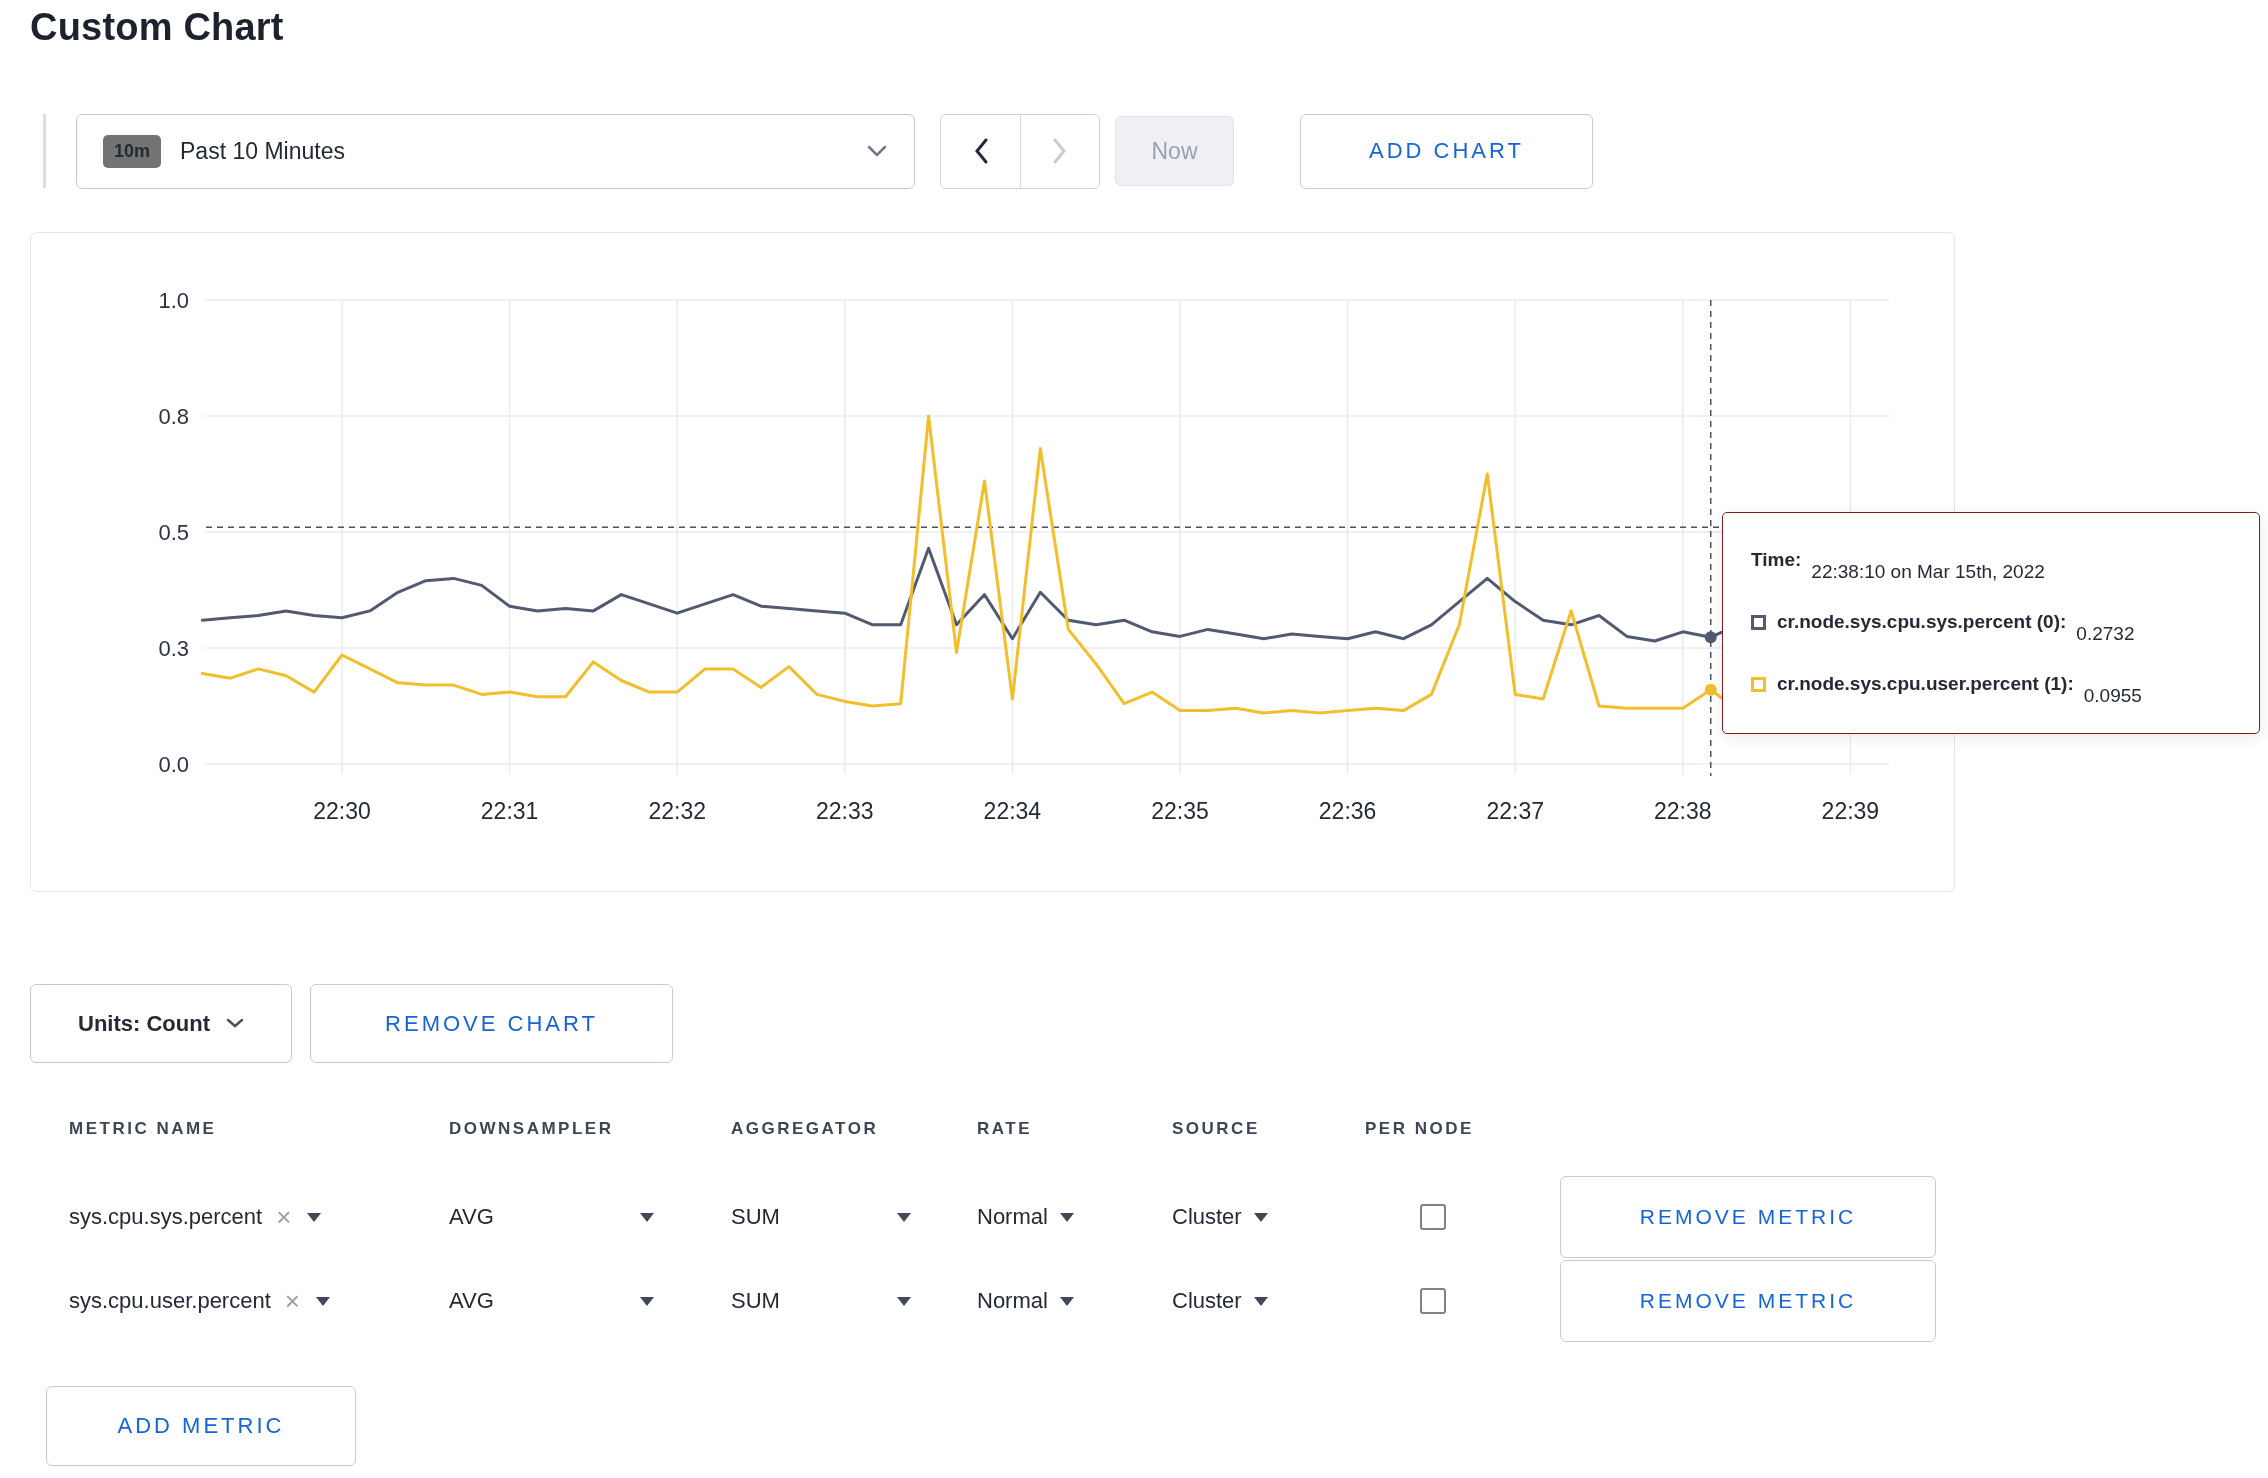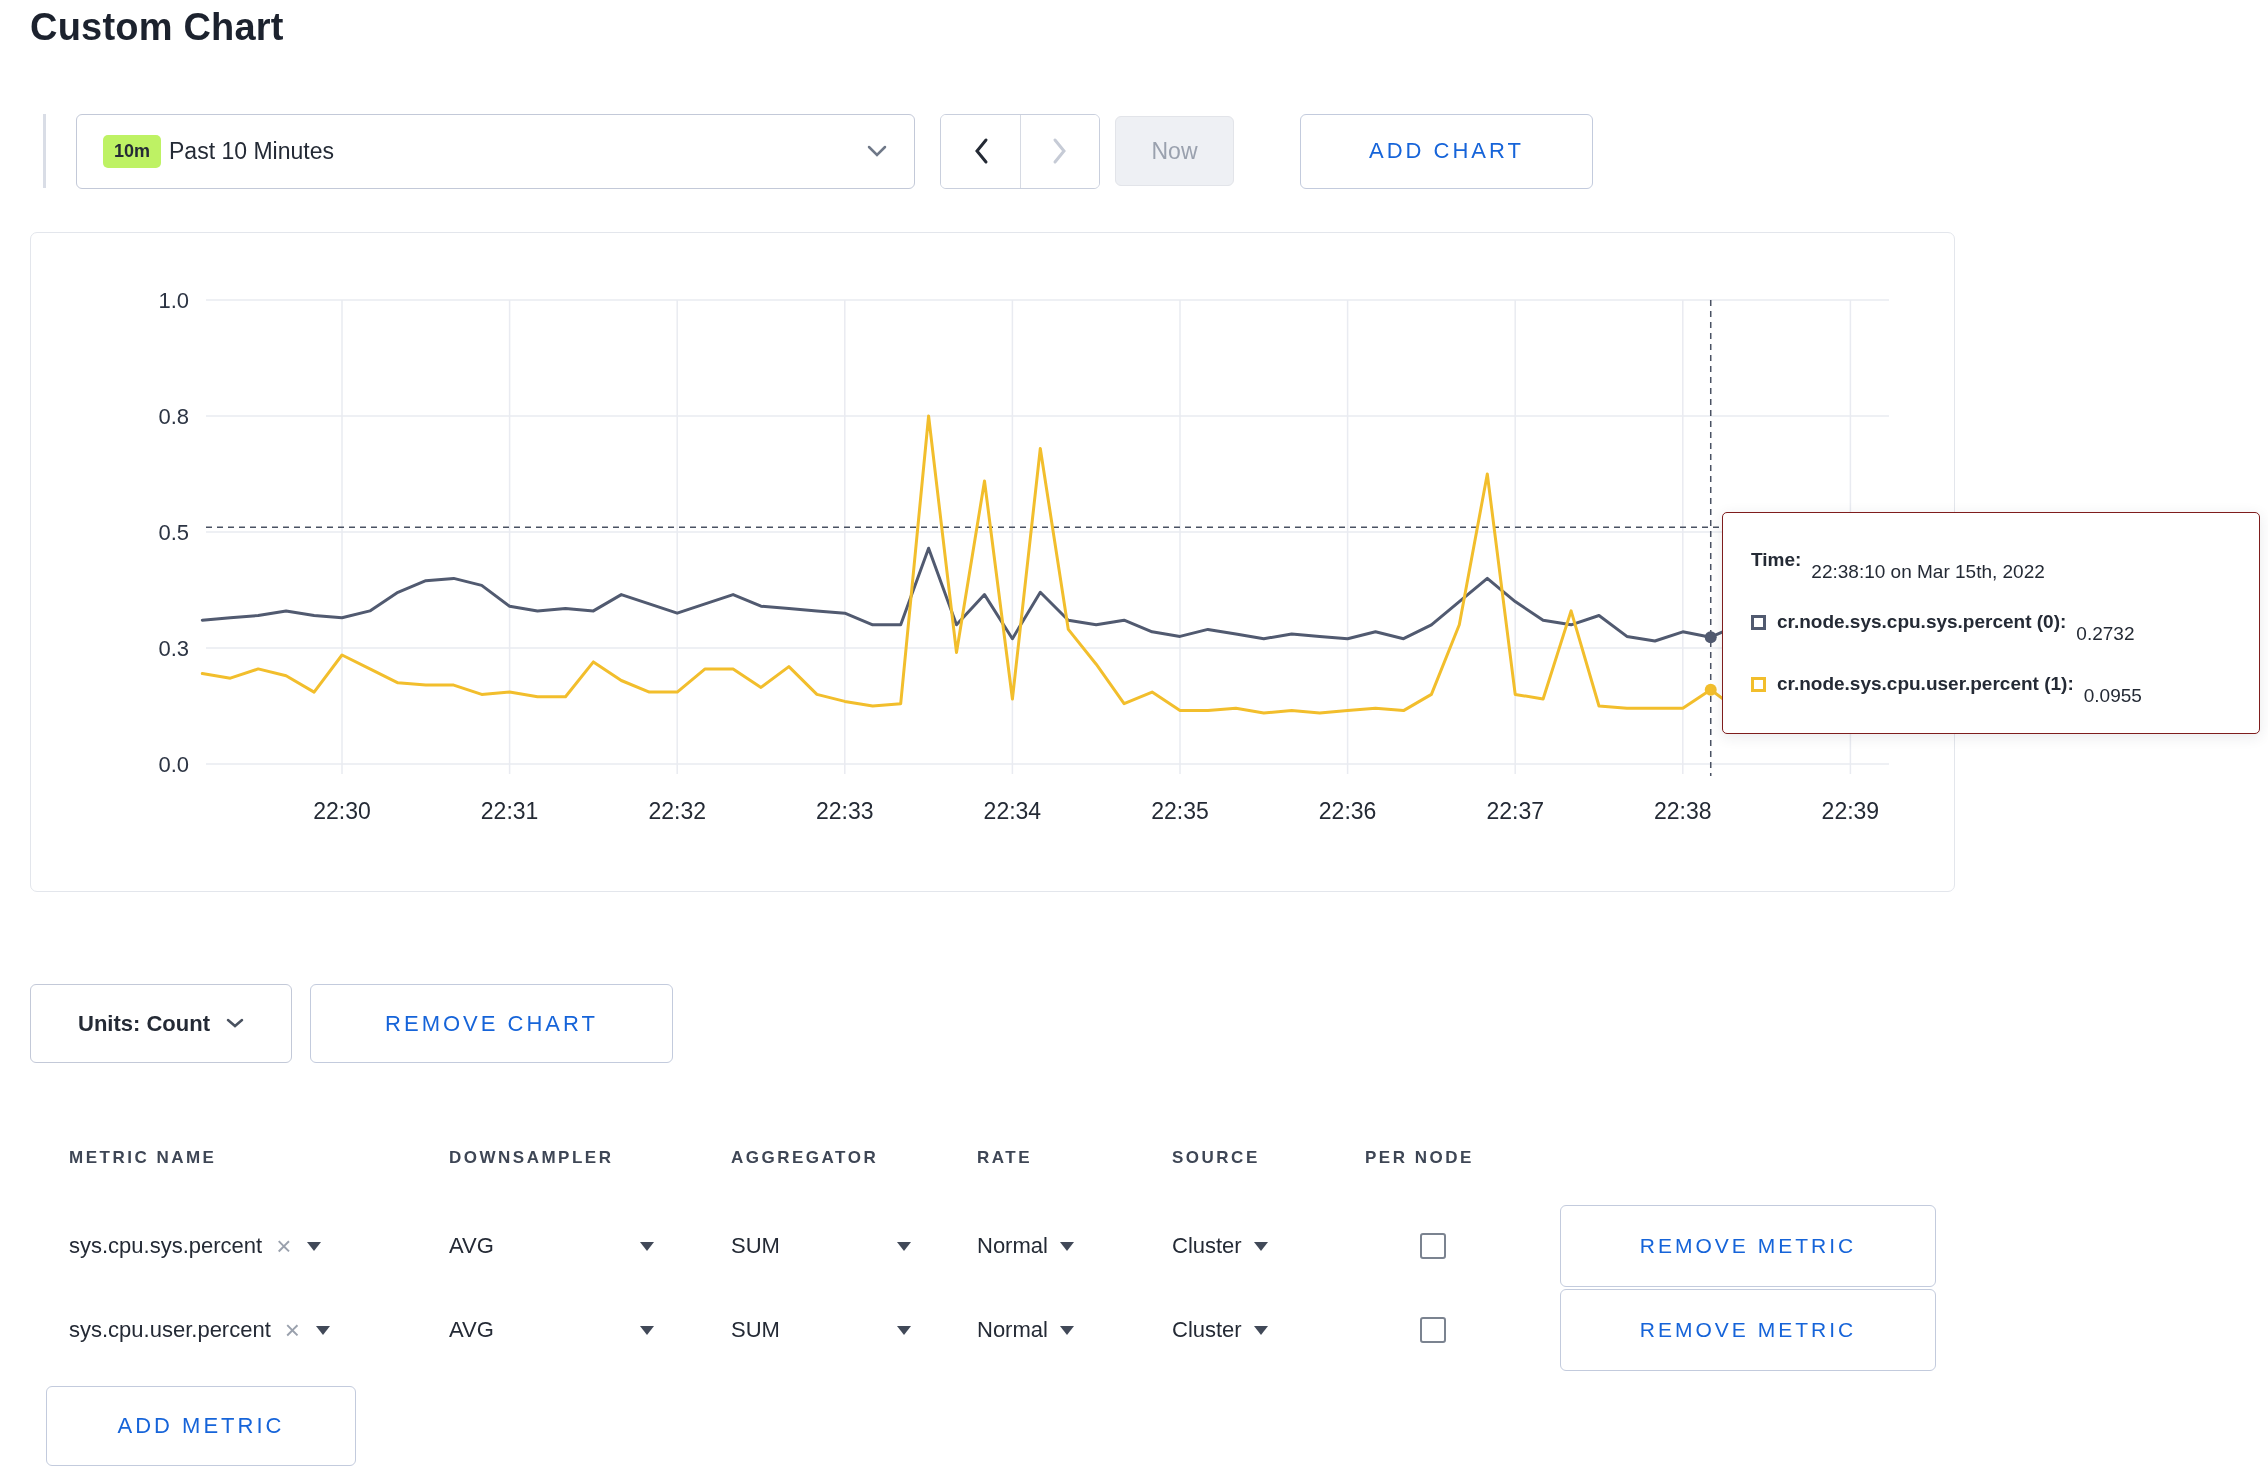--- a/index.html
+++ b/index.html
@@ -8,21 +8,21 @@
   .page { position:relative; width:2268px; height:1478px; background:#fff; overflow:hidden; }
 
   
   .page-title { position:absolute; left:30px; top:6px; font-size:38px; font-weight:600; color:#1c222e; letter-spacing:0.2px; }
 
   
   .toolbar { position:absolute; left:43px; top:113px; height:76px; display:flex; align-items:center; }
   .toolbar-rule { width:3px; height:74px; background:#d9dde6; margin-right:30px; }
   .time-select { width:839px; height:75px; background:#fff; border:1.5px solid #c3c9d8; border-radius:6px;
                  display:flex; align-items:center; padding:0 26px; cursor:pointer; }
-  .badge { background:#bef264; color:#242a35; font-size:18px; font-weight:700; padding:6px 11px; border-radius:5px; margin-right:8px; }
+  .badge { background:#737373; color:#242a35; font-size:18px; font-weight:700; padding:6px 11px; border-radius:5px; margin-right:19px; }
   .time-label { font-size:23px; color:#242a35; flex:1; }
   .pager { margin-left:25px; display:flex; border:1.5px solid #c9cfdd; border-radius:6px; overflow:hidden; height:75px; }
   .pager button { width:79px; height:100%; background:#fff; border:none; display:flex; align-items:center; justify-content:center; cursor:pointer; }
   .pager button + button { border-left:1.5px solid #d6dae3; }
   .now-btn { margin-left:15px; width:119px; height:70px; background:#eef0f4; border:1px solid #e2e4e9; border-radius:6px;
              color:#9aa1ae; font-size:23px; cursor:pointer; font-family:inherit; }
   .btn-outline { background:#fff; border:1.5px solid #c3cbdd; border-radius:6px; color:#1664d9;
                  font-size:22px; font-weight:500; letter-spacing:3px; cursor:pointer; font-family:inherit; }
   .add-chart-btn { margin-left:66px; width:293px; height:75px; }
 
@@ -41,21 +41,21 @@
   .swatch { width:15px; height:15px; border:3.5px solid #000; background:#fff; margin-right:11px; flex:0 0 auto; }
 
   
   .units-row { position:absolute; left:30px; top:984px; display:flex; align-items:center; }
   .units-btn { width:262px; height:79px; background:#fff; border:1.5px solid #c3c9d8; border-radius:6px;
                display:flex; align-items:center; justify-content:center; gap:16px; cursor:pointer; font-family:inherit; }
   .units-btn span { font-size:22px; font-weight:700; color:#242a35; }
   .remove-chart-btn { margin-left:18px; width:363px; height:79px; }
 
   
-  .metrics-table { position:absolute; left:30px; top:1112px; width:1925px; background:#fff; }
+  .metrics-table { position:absolute; left:30px; top:1083px; width:1925px; background:#fff; }
   .trow { display:grid; grid-template-columns:380px 282px 246px 195px 193px 195px 1fr; align-items:center; padding-left:39px; }
   .trow.head { height:92px; }
   .trow.body { height:84px; }
   .th { font-size:17px; font-weight:600; letter-spacing:2.5px; color:#3e4655; }
   .cell { display:flex; align-items:center; font-size:22px; color:#242a35; }
   .caret { width:0; height:0; border-left:7px solid transparent; border-right:7px solid transparent; border-top:9px solid #414958; }
   .xmark { color:#9aa1ad; font-size:26px; line-height:1; margin-left:14px; margin-right:16px; cursor:pointer; }
   .sel-wide { display:flex; align-items:center; justify-content:space-between; width:205px; cursor:pointer; }
   .sel-wide.agg { width:180px; }
   .sel-near { display:flex; align-items:center; gap:12px; cursor:pointer; }

